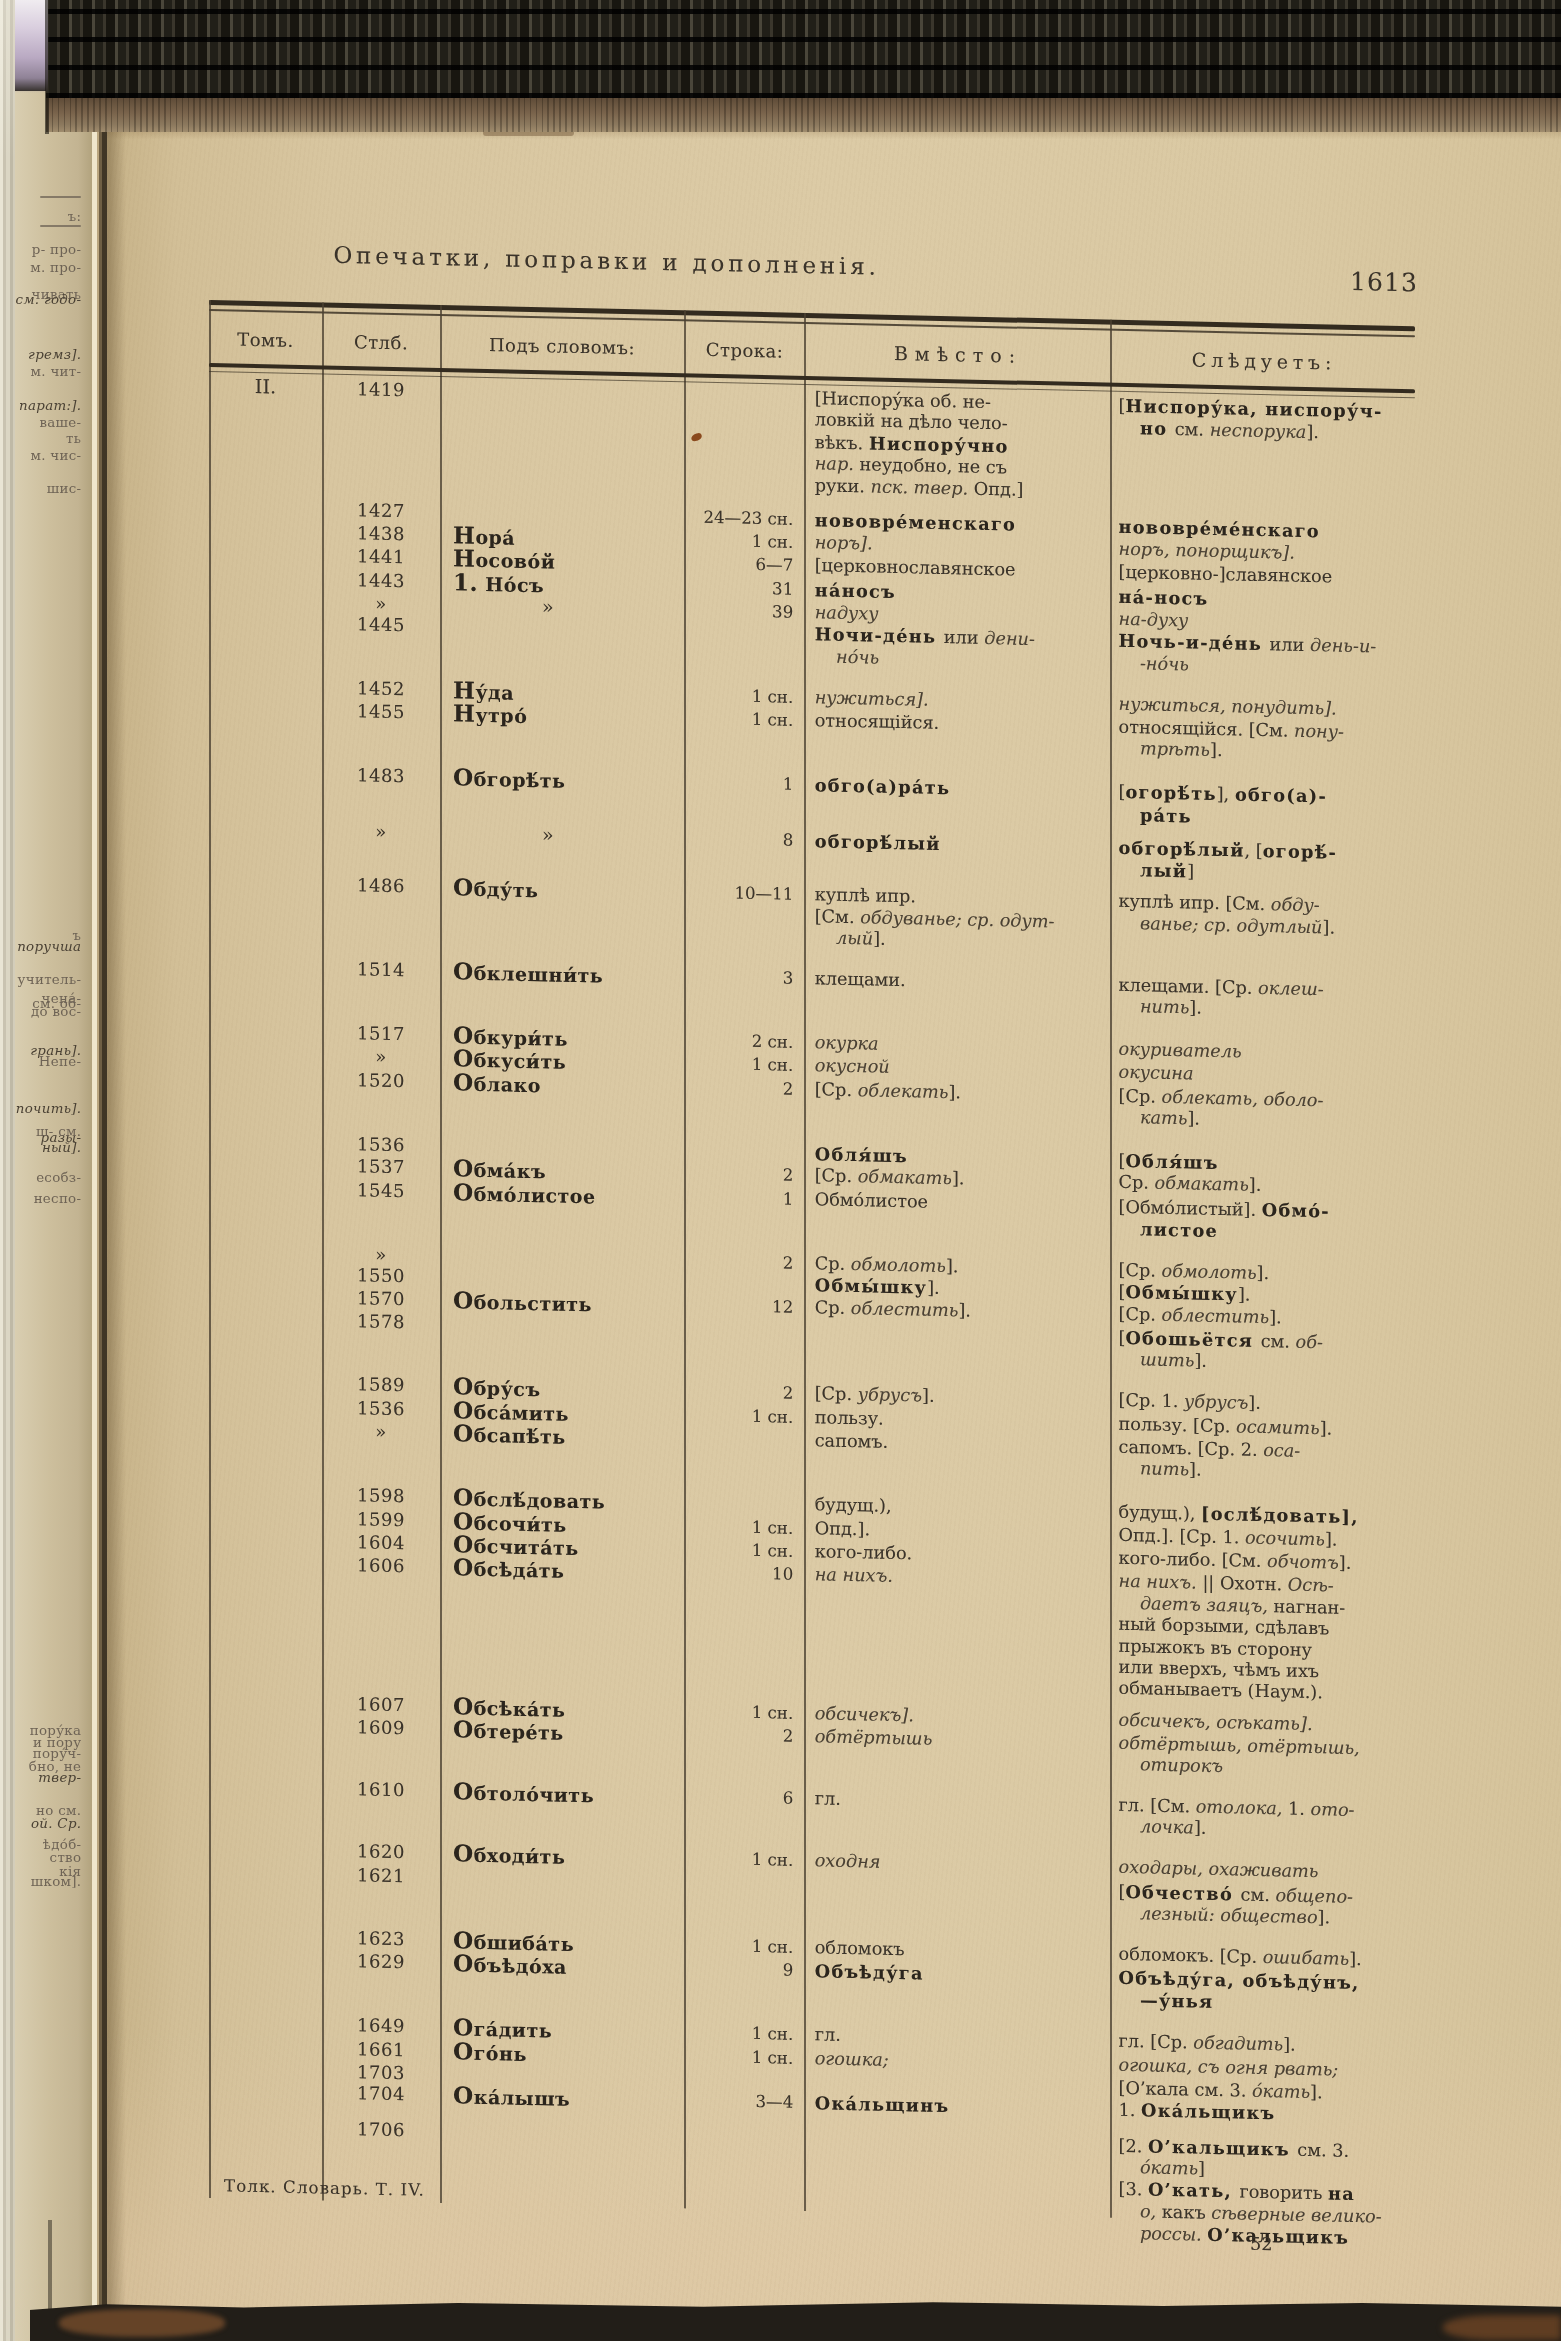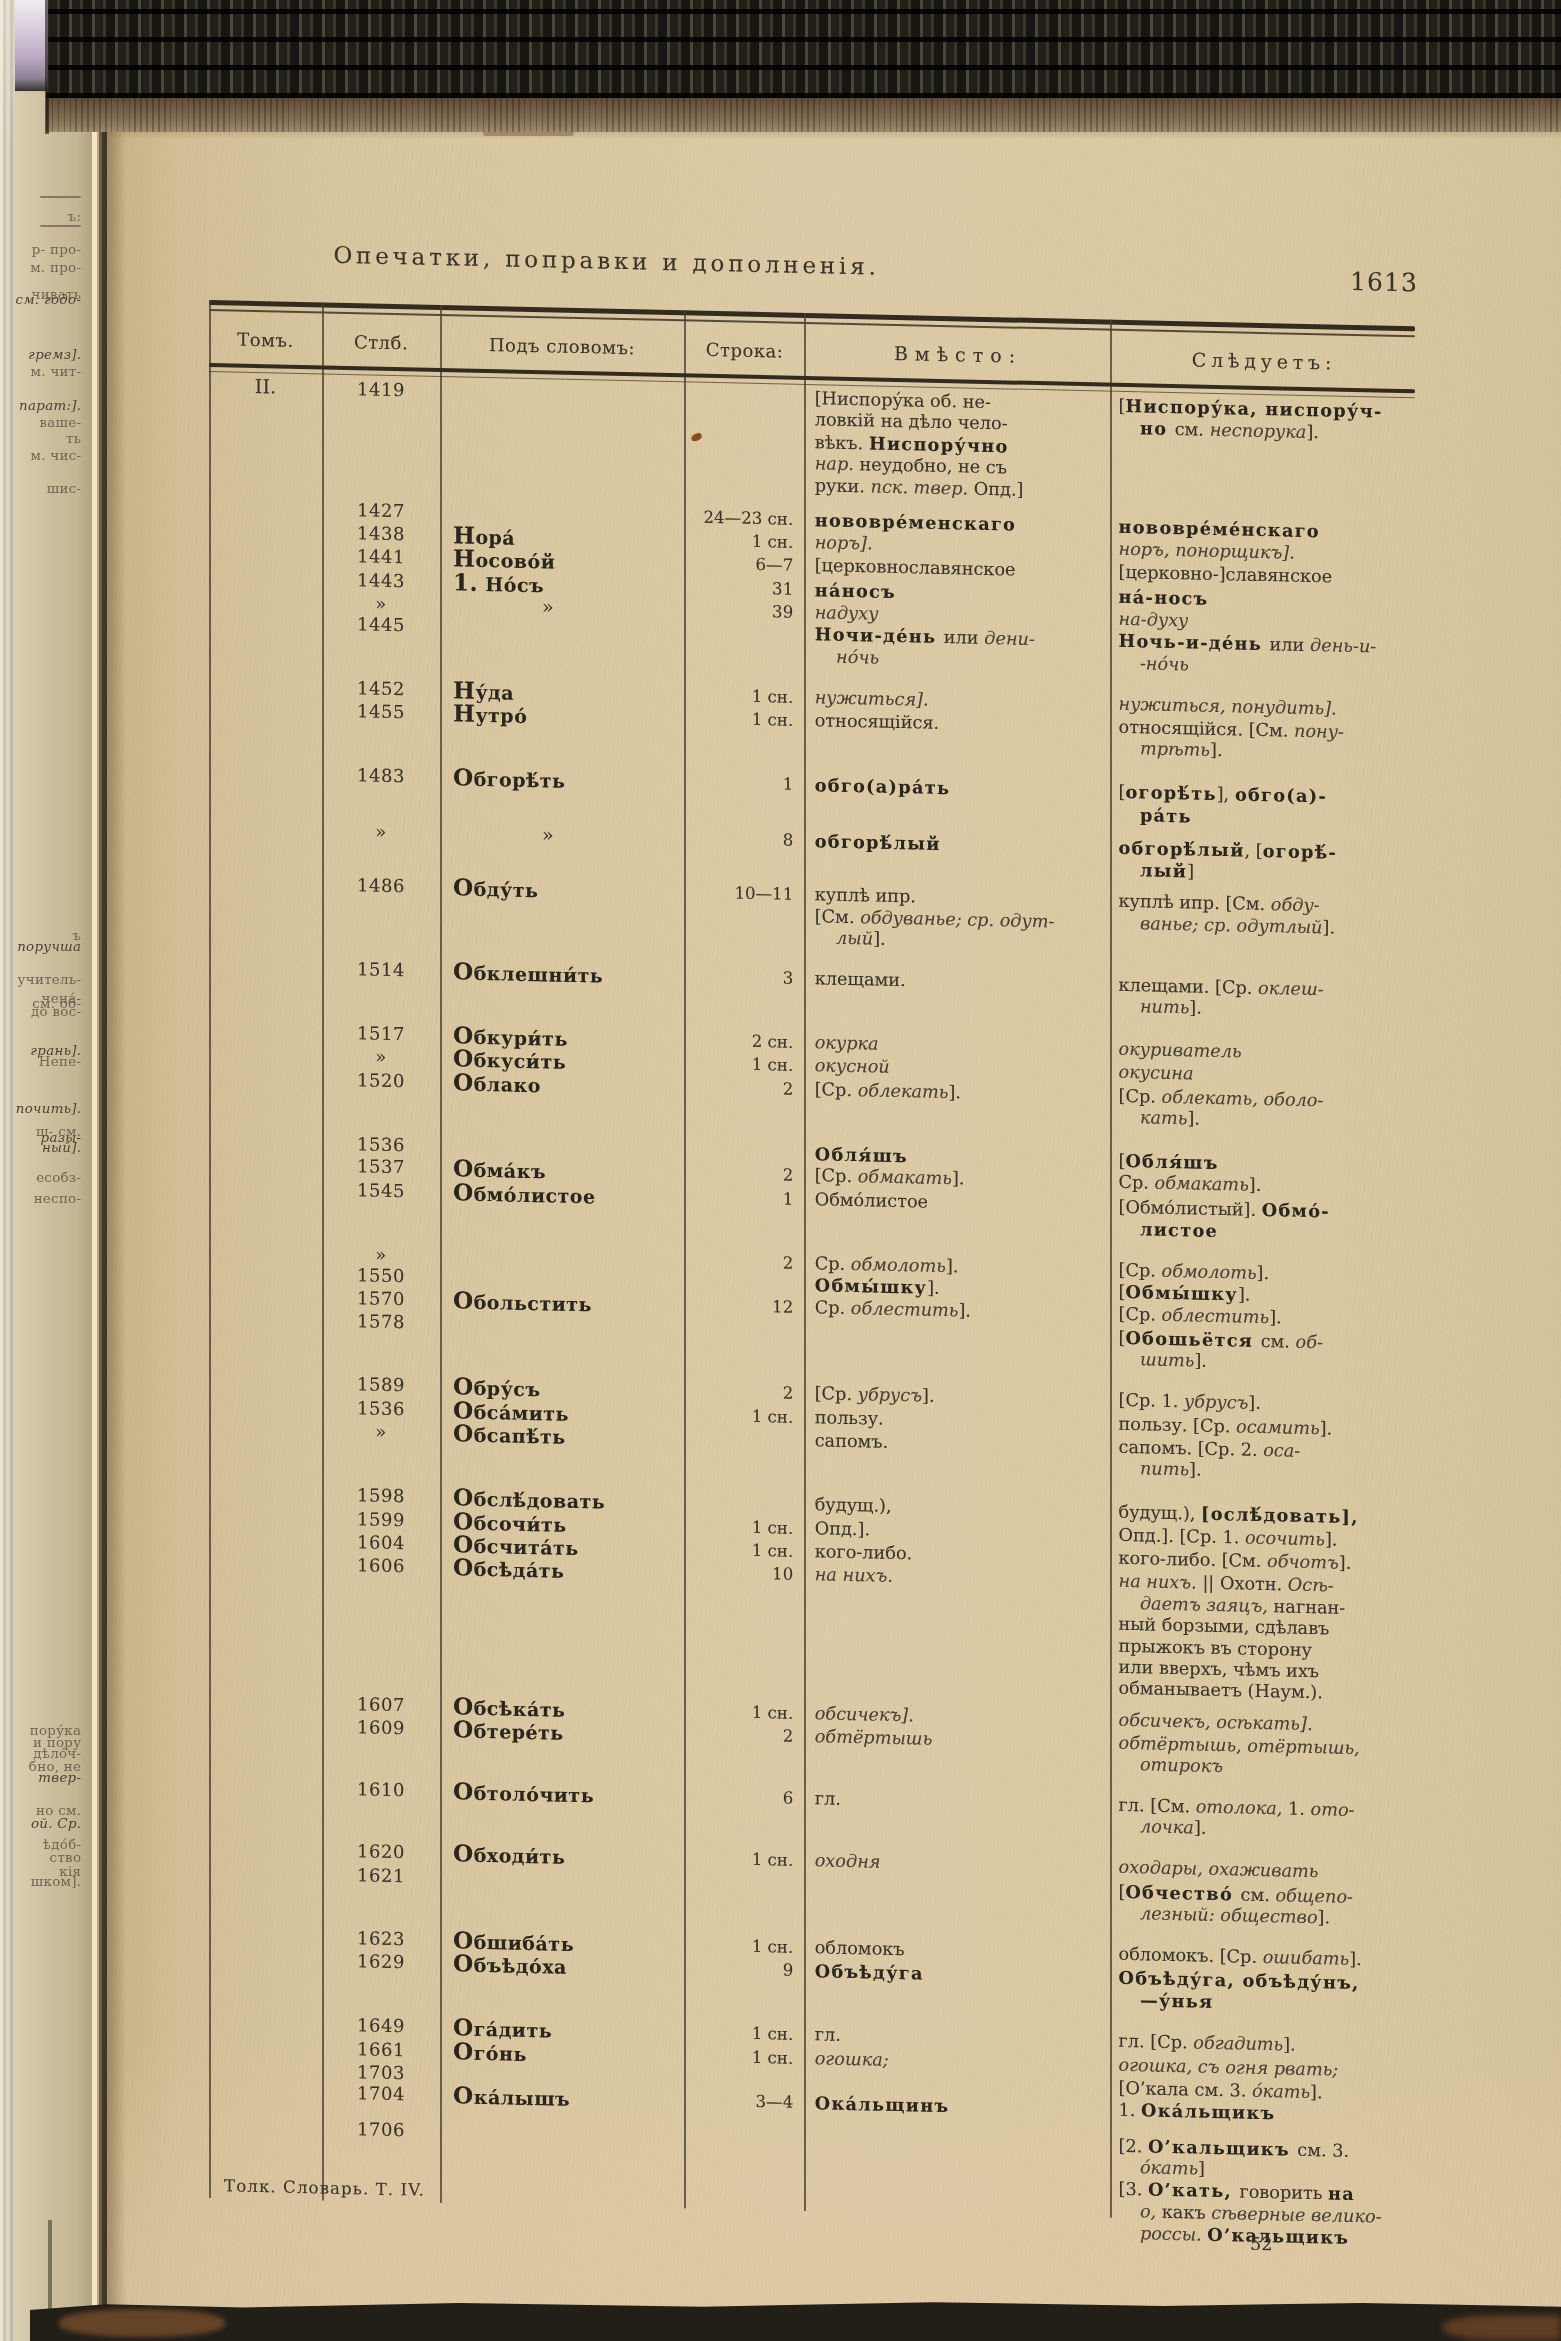--- a/index.html
+++ b/index.html
@@ -145,21 +145,21 @@
         <div class="frag st-i" style="top: 952px;">грань].</div>
         <div class="frag" style="top: 963px;">Непе-</div>
         <div class="frag st-i" style="top: 1010px;">почить].</div>
         <div class="frag st-i" style="top: 1039px;">разы-</div>
         <div class="frag st-i" style="top: 1049px;">ный].</div>
         <div class="frag" style="top: 1033px;">ш-  см.</div>
         <div class="frag" style="top: 1079px;">есобз-</div>
         <div class="frag" style="top: 1100px;">неспо-</div>
         <div class="frag" style="top: 1632px;">пору́ка</div>
         <div class="frag" style="top: 1644px;">и пору</div>
-        <div class="frag" style="top: 1655px;">дѣло́ч-</div>
+        <div class="frag" style="top: 1655px;">пору́ч-</div>
         <div class="frag" style="top: 1668px;">бно, не</div>
         <div class="frag st-i" style="top: 1679px;">твер-</div>
         <div class="frag" style="top: 1712px;">но см.</div>
         <div class="frag st-i" style="top: 1725px;">ой. Ср.</div>
         <div class="frag" style="top: 1746px;">ѣдо́б-</div>
         <div class="frag" style="top: 1759px;">ство</div>
         <div class="frag" style="top: 1773px;">кія</div>
         <div class="frag" style="top: 1783px;">шком].</div>
       </div>
   </div>

